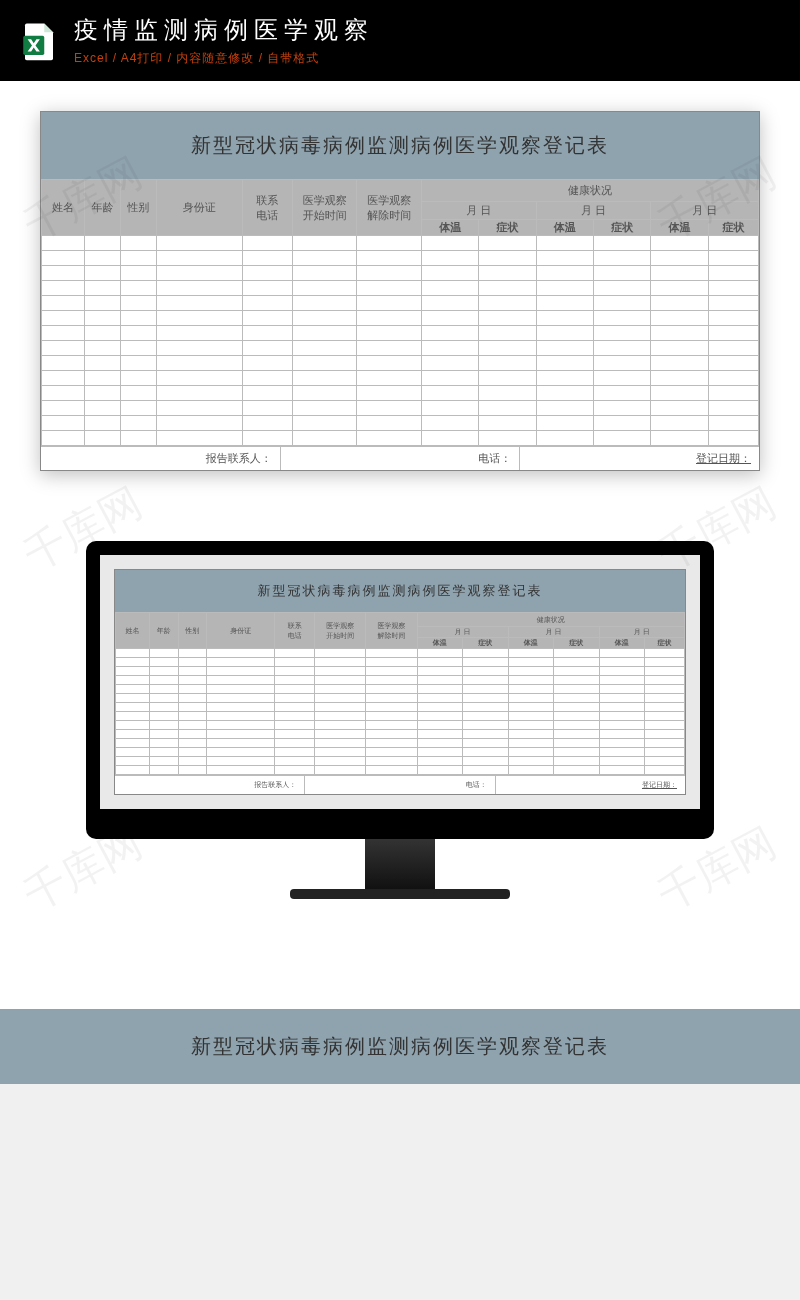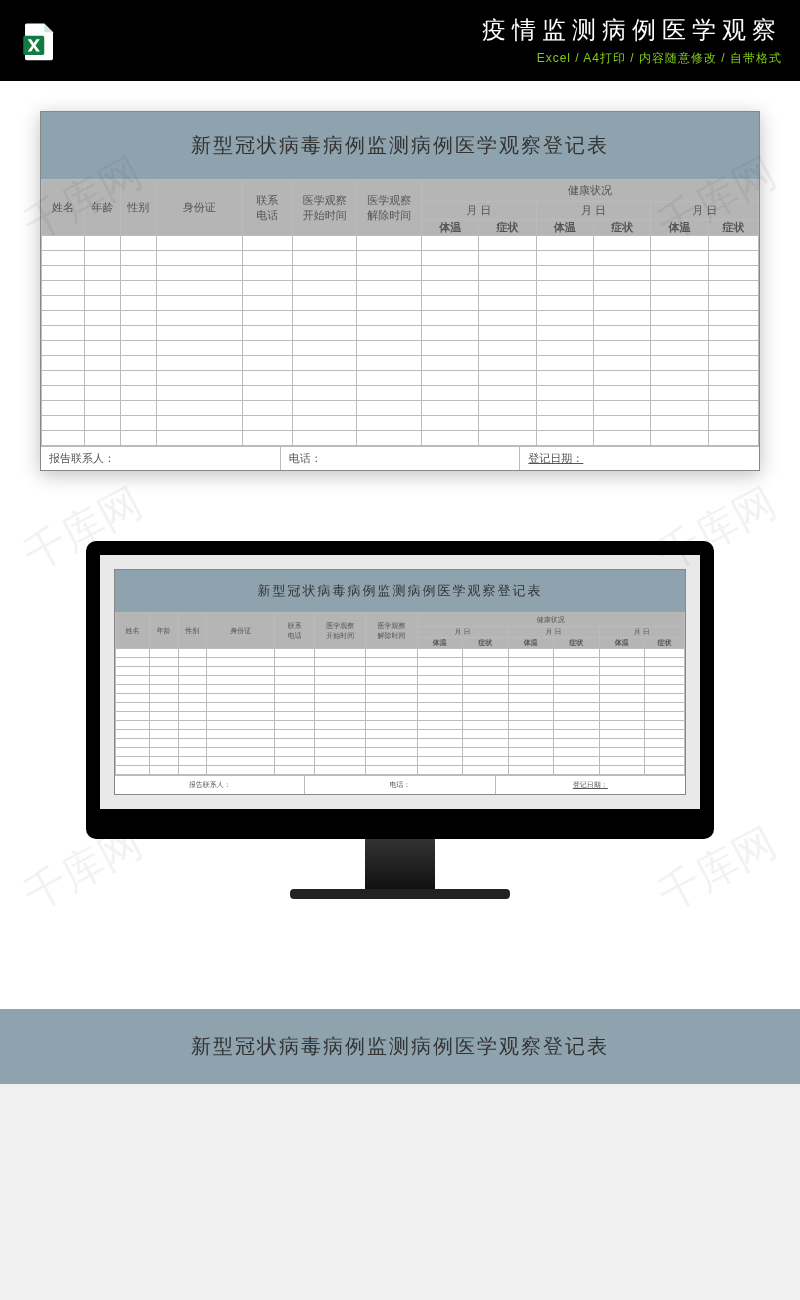--- a/index.html
+++ b/index.html
@@ -8,30 +8,29 @@
   width: 800px;
   background: #f0f0f0;
 }
 .header-bar {
   background: #000;
   color: #fff;
   padding: 14px 18px;
   display: flex;
   align-items: center;
   gap: 14px;
-  text-align: right;
 }
 .excel-icon { width: 42px; height: 42px; flex: none; }
 .excel-icon svg { width: 100%; height: 100%; }
 .header-text { flex: 1; }
 .header-title {
   font-size: 24px; font-weight: 500; letter-spacing: 6px;
 }
 .header-sub {
-  font-size: 12px; color: #84cc16; margin-top: 4px; letter-spacing: 1px;
+  font-size: 12px; color: #c2410c; margin-top: 4px; letter-spacing: 1px;
 }
 .canvas {
   background: #fff; padding: 30px 40px 60px;
 }
 .sheet {
   border: 1px solid #888;
   box-shadow: 0 4px 18px rgba(0,0,0,.25);
   background: #fff;
   margin-bottom: 70px;
 }
@@ -50,21 +49,21 @@
 table.reg thead th { background: #b5b5b5; }
 table.reg thead tr.r1 th { height: 22px; }
 table.reg thead tr.r2 th { height: 18px; }
 table.reg thead tr.r3 th { height: 16px; font-weight: bold; }
 table.reg tbody td { height: 15px; background: #fff; }
 .sheet-footer {
   display: flex; font-size: 11px; color: #555;
   border-top: 1px solid #bbb;
 }
 .sheet-footer > div {
-  flex: 1; padding: 4px 8px; border-right: 1px solid #bbb;
+  flex: 1; padding: 4px 8px; border-right: 1px solid #bbb; text-align: right;
 }
 .sheet-footer > div:last-child { border-right: none; text-decoration: underline; }
 
 
 .monitor-wrap { text-align: center; margin-bottom: 50px; }
 .monitor {
   display: inline-block; background: #000; padding: 14px 14px 30px;
   border-radius: 10px; position: relative;
 }
 .monitor-screen {

